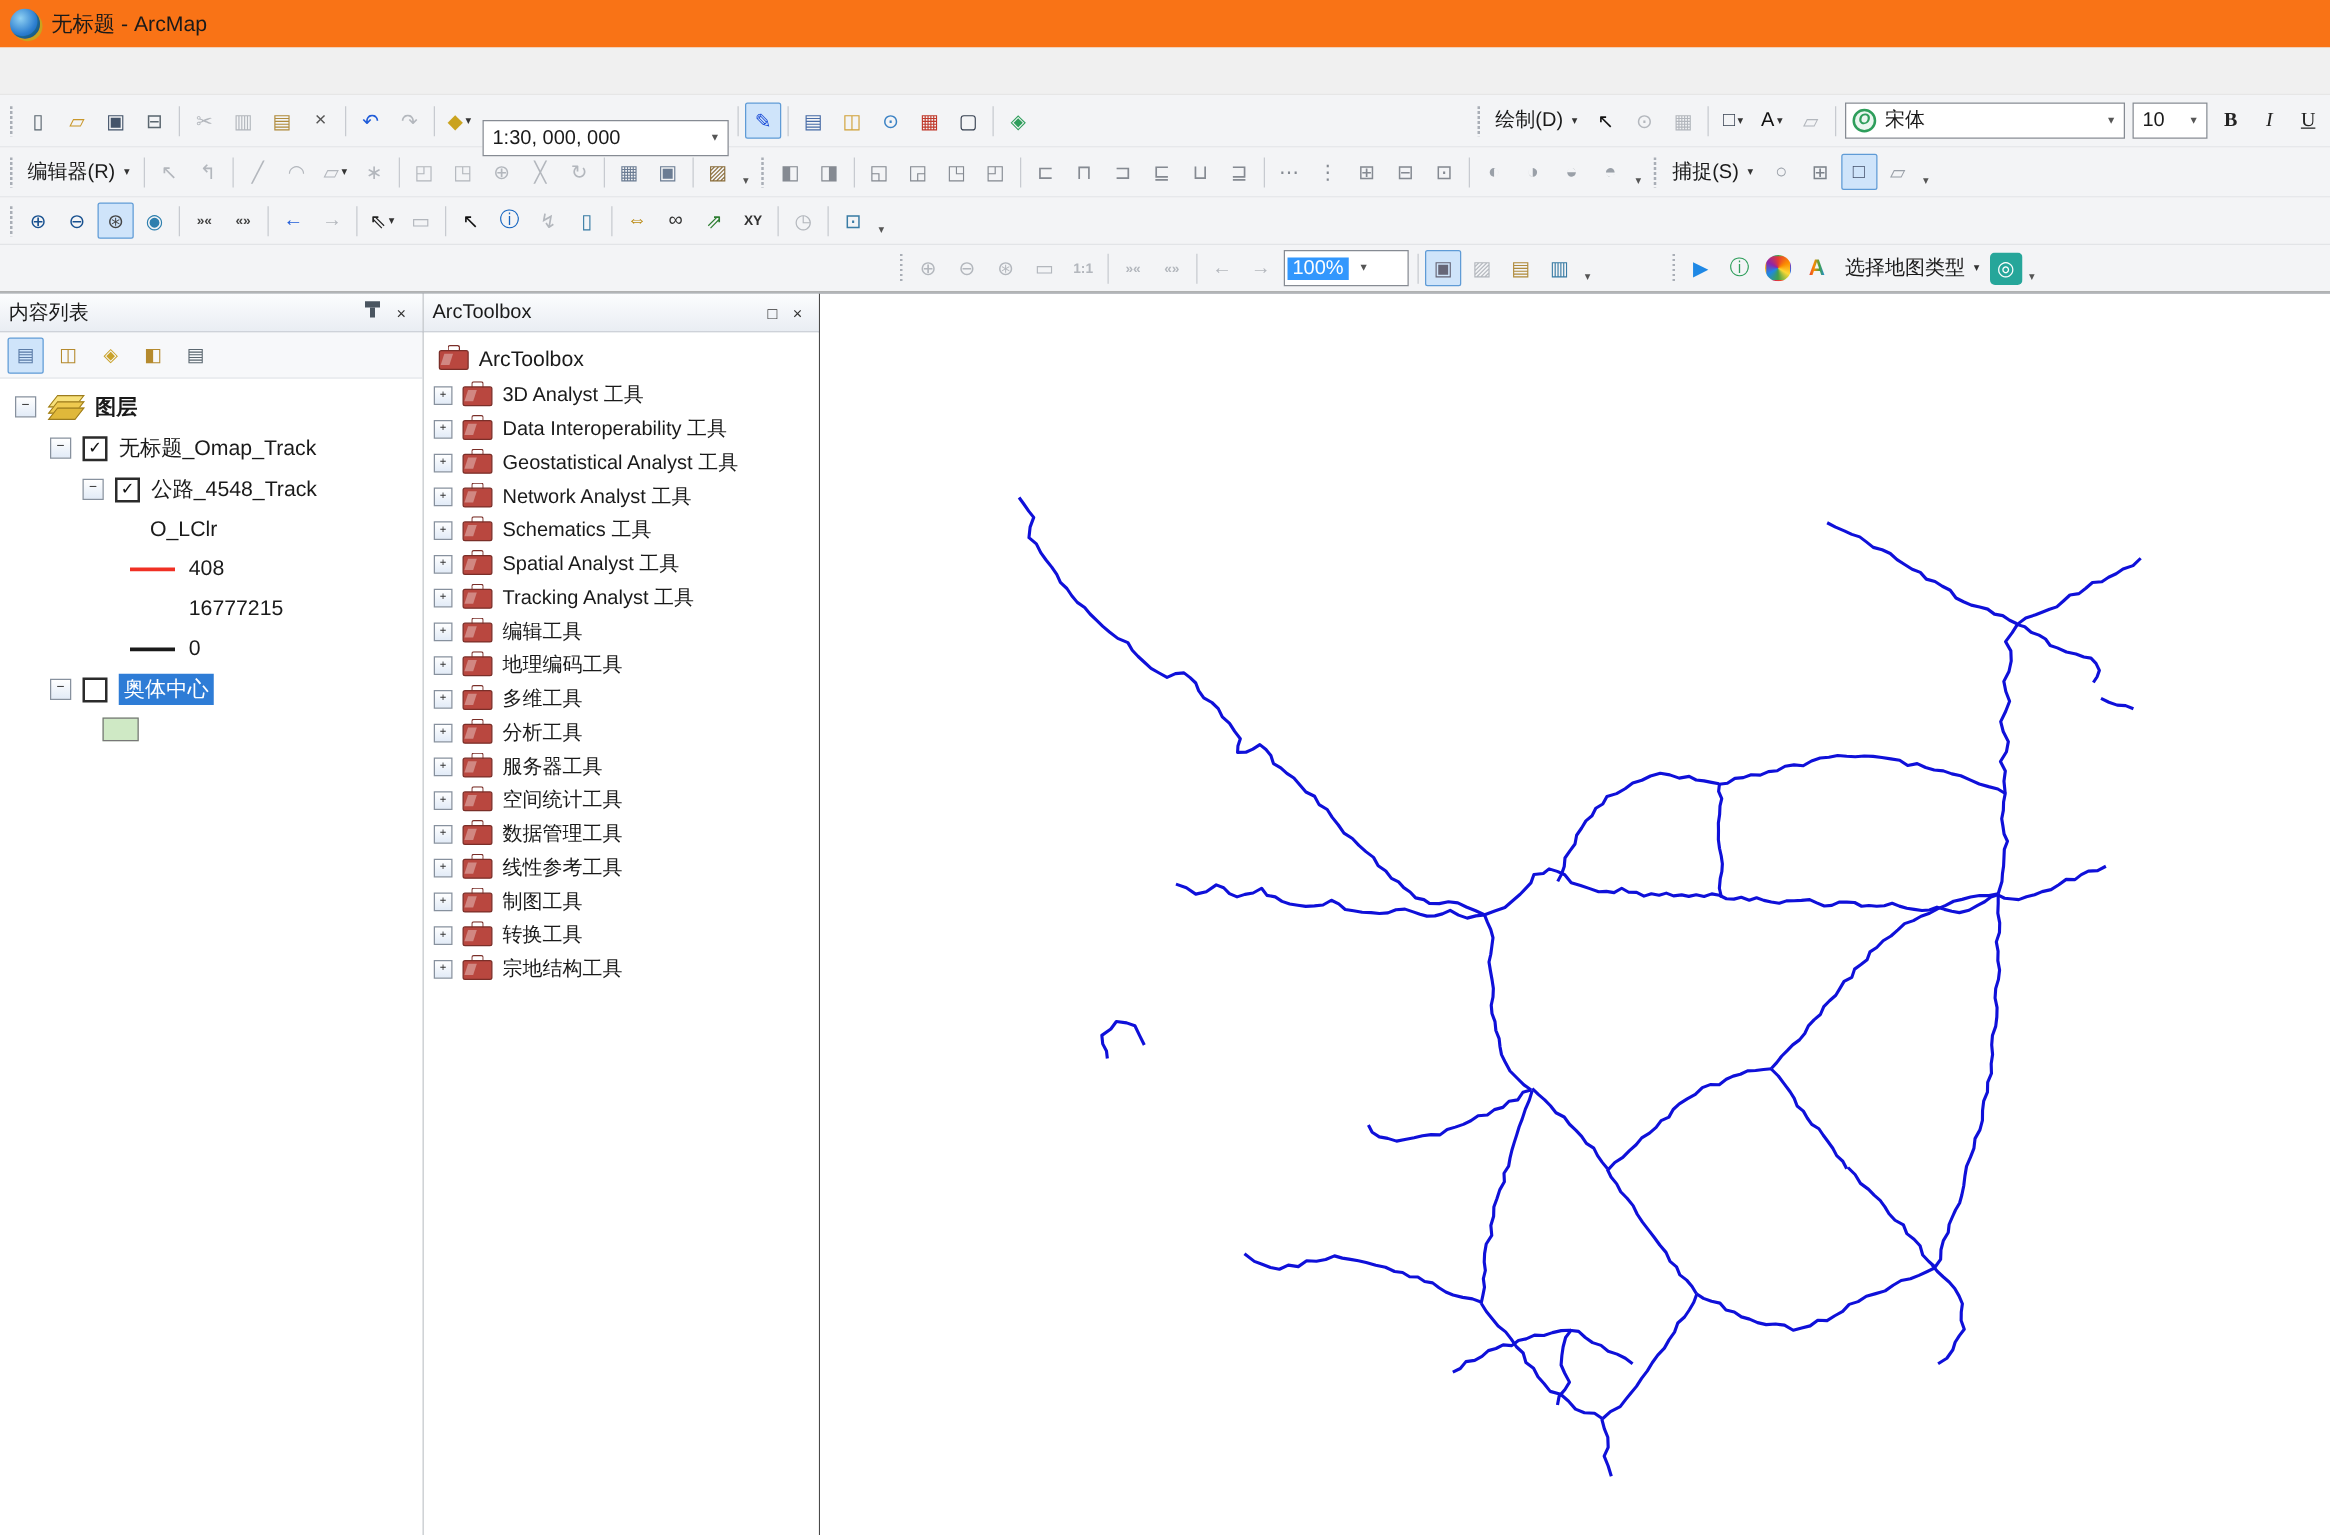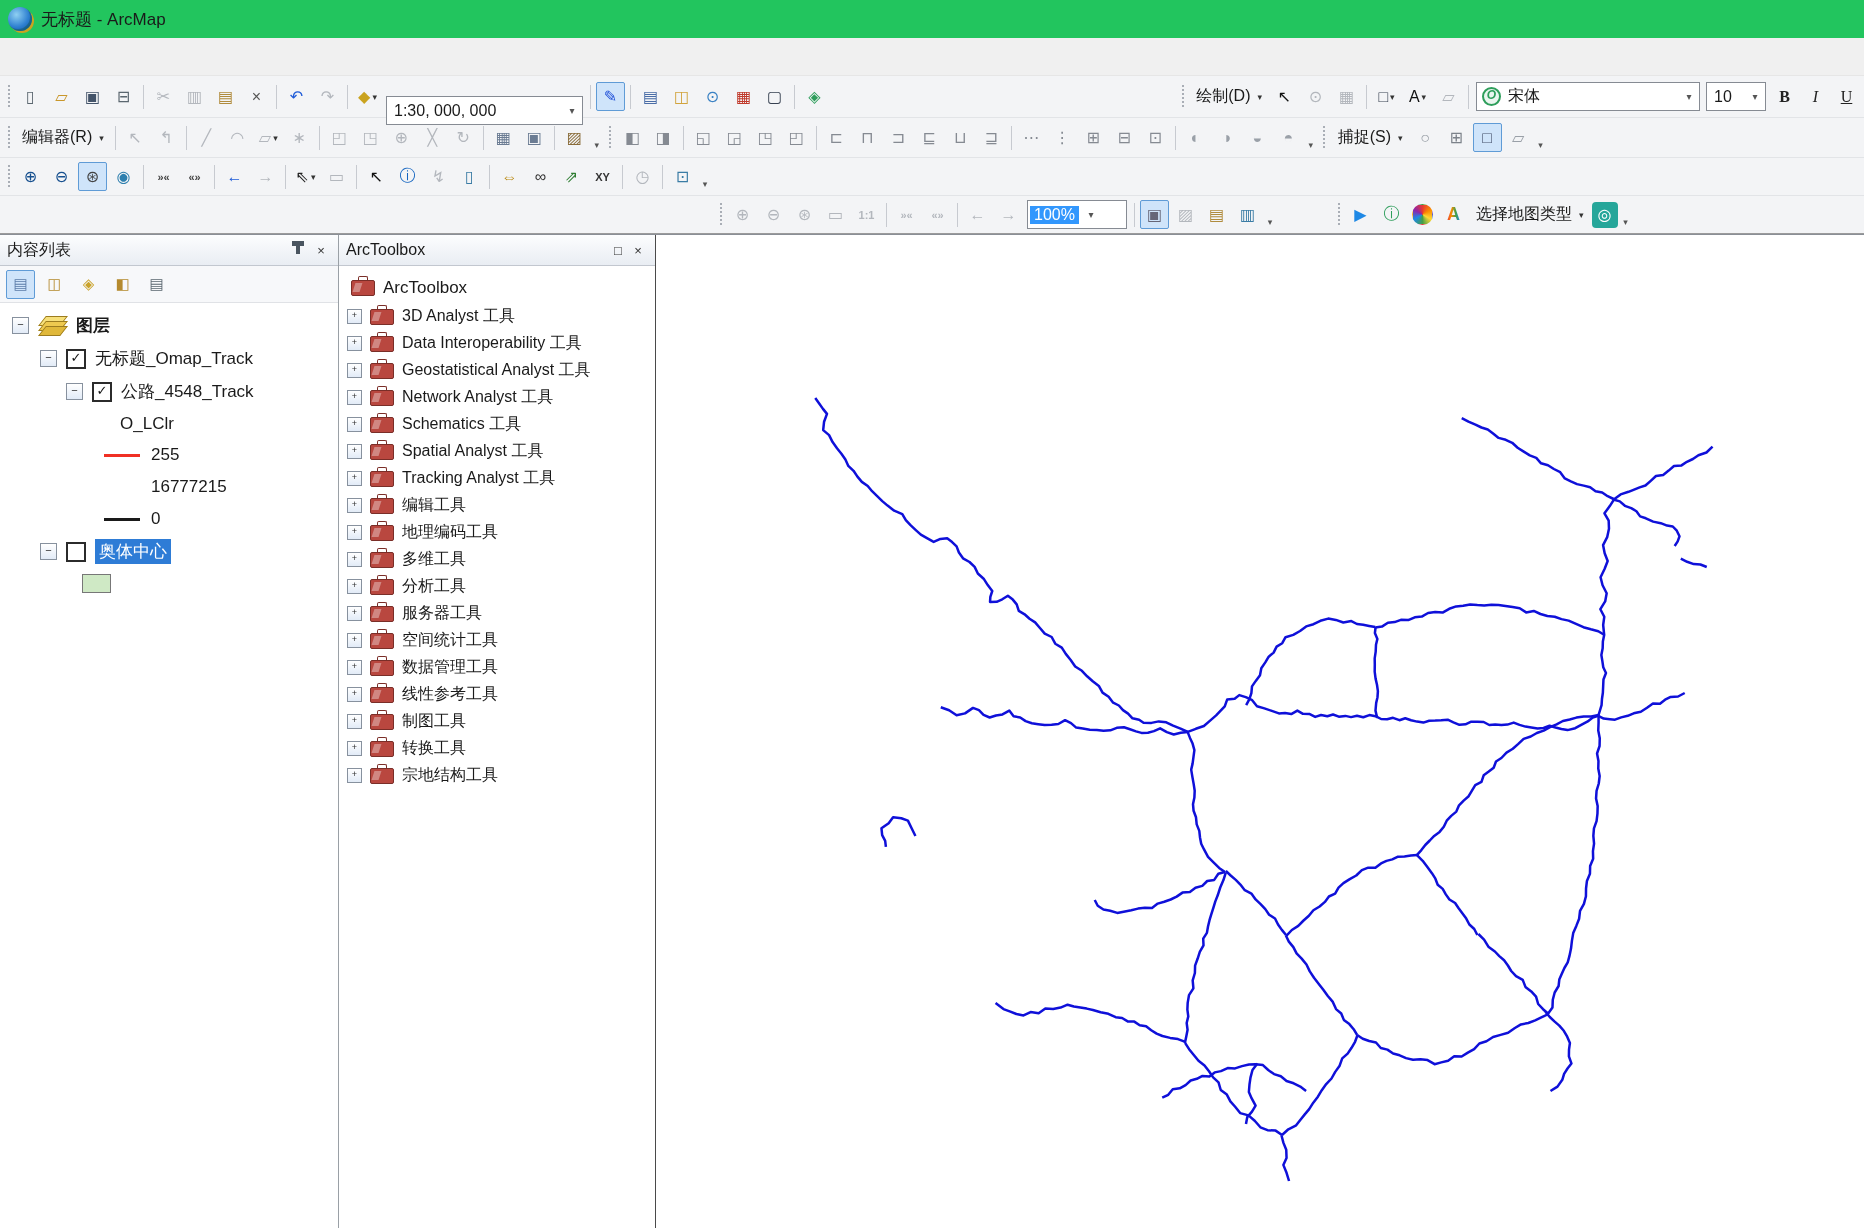--- a/index.html
+++ b/index.html
@@ -1,17 +1,17 @@
 <!DOCTYPE html>
 <html><head>
 <meta charset="utf-8">
 <style>
   html,body{margin:0;padding:0;width:1864px;height:1228px;overflow:hidden;
     font-family:"Liberation Sans","DejaVu Sans",sans-serif;background:#f0f0f0;color:#1a1a1a;}
-  .titlebar{height:38px;background:#22c55e;display:flex;align-items:center;gap:9px;padding-left:8px;font-size:17px;}
+  .titlebar{height:38px;background:#f97316;display:flex;align-items:center;gap:9px;padding-left:8px;font-size:17px;}
   .app-icon{width:24px;height:24px;border-radius:50%;
     background:radial-gradient(circle at 35% 32%,#8fd0f2,#2d7fd0 55%,#0d4f96);
     box-shadow:inset -2px -2px 0 rgba(0,60,0,.25), 2px 2px 0 #caa31f;}
   .menubar{height:37px;background:#f0f0f0;display:flex;align-items:center;padding-left:8px;font-size:15px;border-bottom:1px solid #e6e6e6;}
   .mitem{padding:7px 13px;white-space:nowrap;}
   .tb-row{display:flex;align-items:center;background:#f3f4f6;padding:0 2px;border-bottom:1px solid #e2e4e7;}
   #tb1{height:41px}#tb2{height:39px}#tb3{height:37px}#tb4{height:37px;border-bottom:1px solid #9b9b9b}
   .grip{width:5px;height:24px;margin:0 4px;flex:none;
     background-image:repeating-linear-gradient(#a9aeb6 0 2px,transparent 2px 4px);background-size:2px 100%;background-repeat:no-repeat;background-position:center;}
   .tsep{width:1px;height:24px;background:#c7cad0;margin:0 4px;flex:none;}
@@ -552,21 +552,21 @@
       <div class="trow lvl2">
         <span class="exp">−</span>
         <span class="cb">✓</span>
         <span>公路_4548_Track</span>
       </div>
       <div class="trow field-row">O_LClr</div>
       <div>
 
           <div class="trow legend-row">
             <span class="legend-line" style="background: rgb(240, 48, 36);"></span>
-            <span>255</span>
+            <span>408</span>
           </div>
           <div class="trow legend-row">
             <span class="legend-line" style="visibility: hidden;"></span>
             <span>16777215</span>
           </div>
           <div class="trow legend-row">
             <span class="legend-line" style="background: rgb(26, 26, 26);"></span>
             <span>0</span>
           </div>
         </div>

